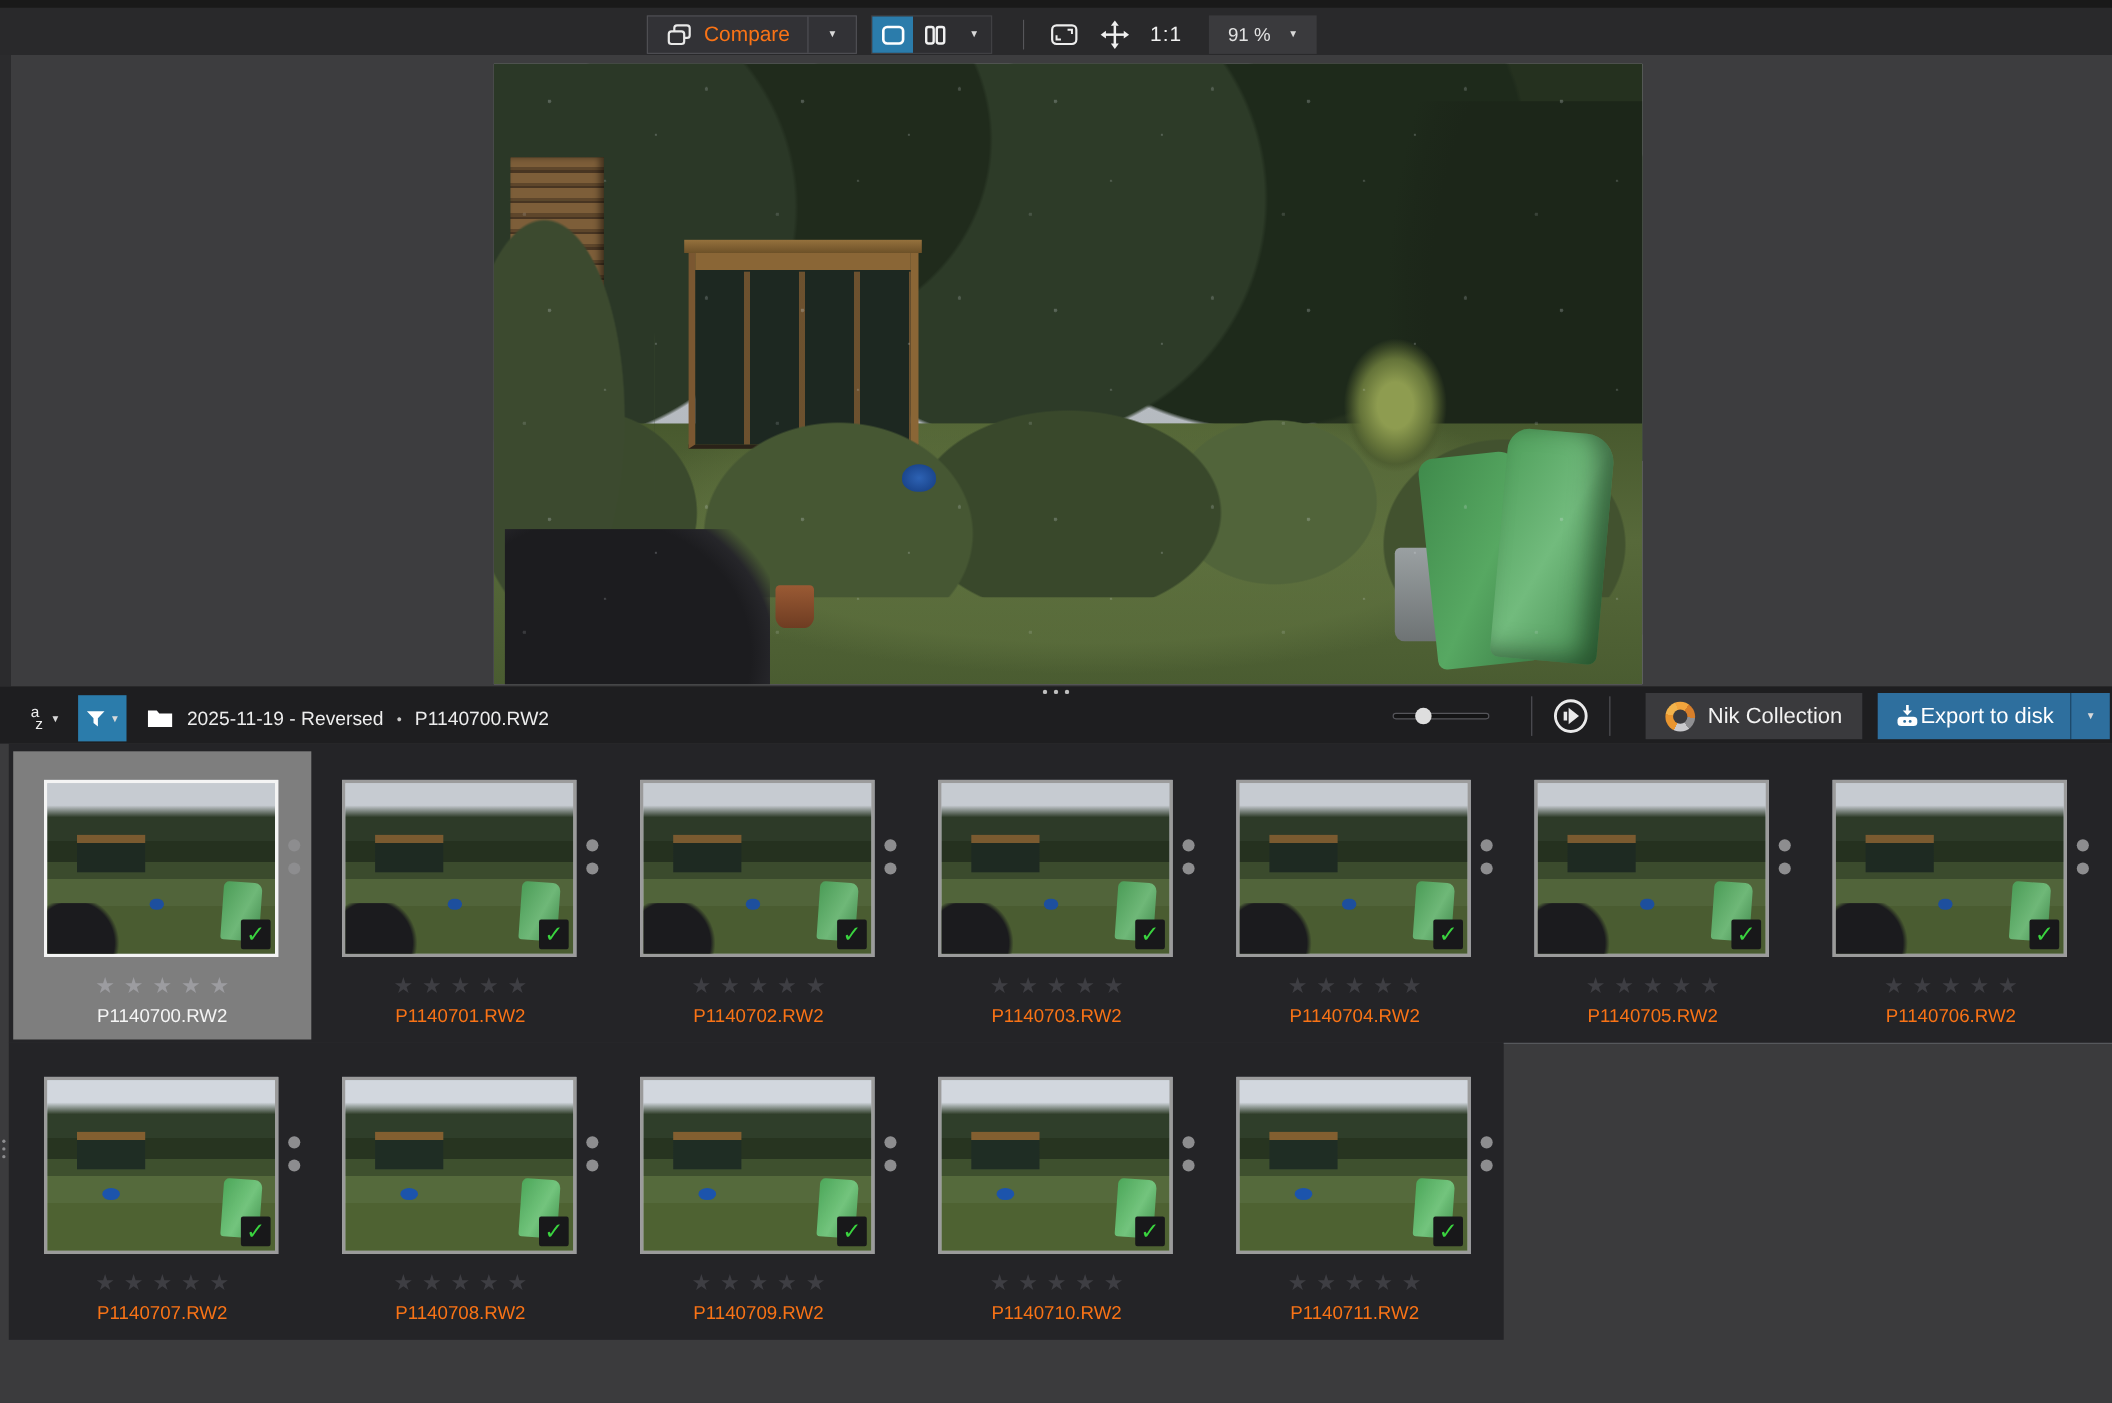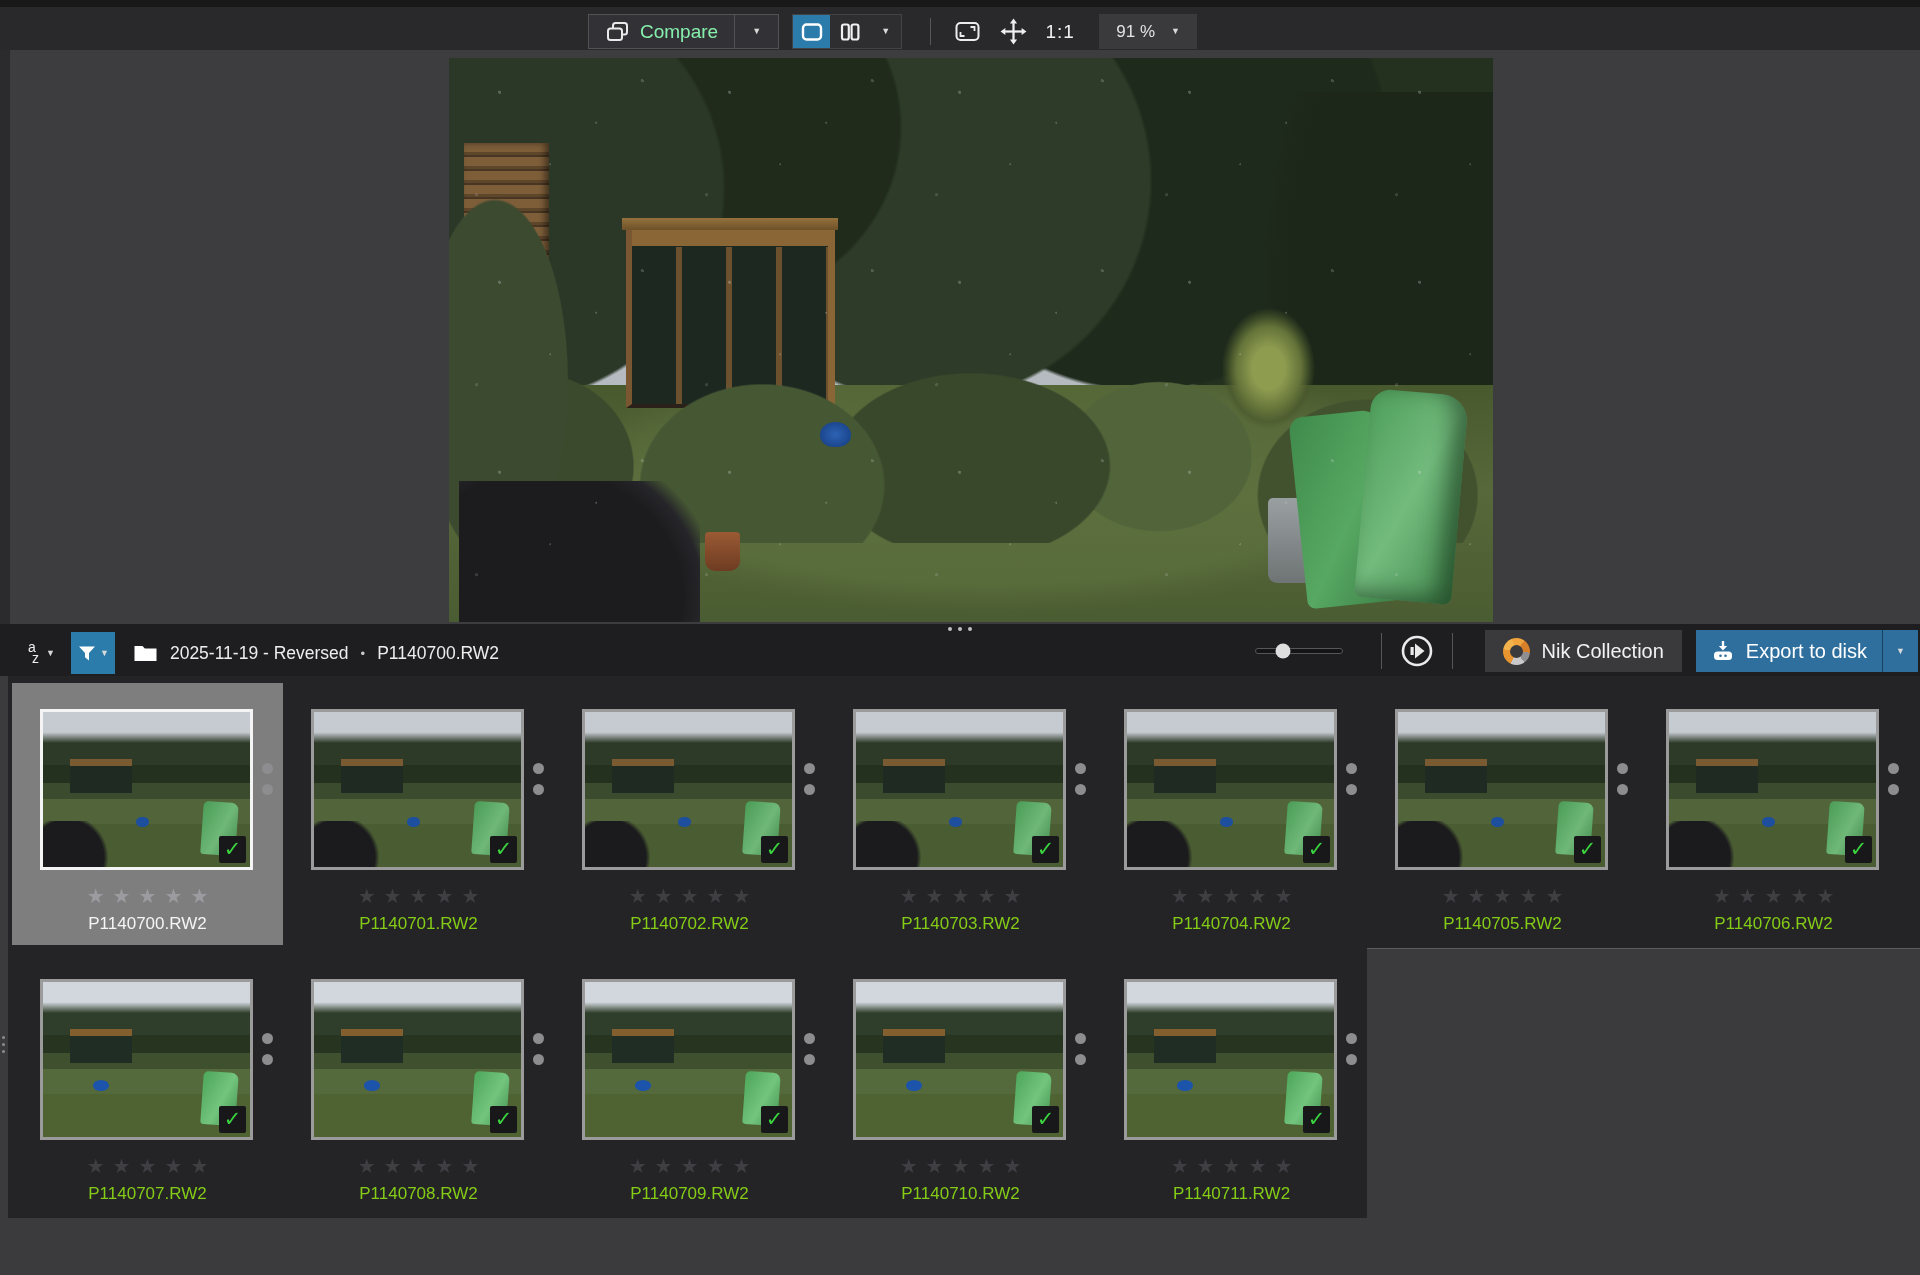--- a/index.html
+++ b/index.html
@@ -10,21 +10,21 @@
     -webkit-font-smoothing:antialiased;
   }
   i { font-style:normal; display:block; }
 
   
   .top-toolbar { position:absolute; left:0; top:0; width:1920px; height:50px; background:#29292b; }
   .title-strip { position:absolute; left:0; top:0; width:1920px; height:7px; background:#191919; }
   .tt-row { position:absolute; left:588px; top:14px; height:35px; display:flex; align-items:stretch; }
   .btn-group { display:flex; align-items:stretch; background:#323236; border:1px solid #515156; }
   .tt-btn { display:flex; align-items:center; justify-content:center; cursor:default; }
-  .compare-main { padding:0 16px; gap:10px; font-size:19px; color:#86efac; }
+  .compare-main { padding:0 16px; gap:10px; font-size:19px; color:#f97316; }
   .group-div { width:1px; background:#515156; }
   .arrow-cell { width:43px; }
   .dd { font-size:9px; color:#d9d9d9; line-height:1; }
   .view-group { margin-left:13px; background:#2e2e31; border:1px solid #434346; }
   .view-single { width:37px; }
   .view-single.active { background:var(--accent-blue,#2b7cab); }
   .view-split { width:40px; }
   .view-arrow { width:31px; }
   .tt-sep { width:1px; height:27px; background:#56565a; align-self:center; margin-left:28px; }
   .fit-btn { width:30px; margin-left:21px; }
@@ -128,21 +128,21 @@
   .circ-btn { width:34px; height:34px; cursor:pointer; }
   .nik-btn { height:42px; background:#3a3a3d; display:flex; align-items:center; gap:12px;
       padding:0 18px; margin-left:14px; cursor:pointer; }
   .nik-logo { position:relative; width:27px; height:27px; border-radius:50%;
       background:conic-gradient(from -20deg, #f2a43c 0 55deg, #d87f2a 55deg 115deg, #8f8f92 115deg 165deg,
       #c9c9cc 165deg 225deg, #e9952f 225deg 300deg, #f2b34c 300deg 360deg); }
   .nik-logo::before { content:""; position:absolute; inset:7px; border-radius:50%; background:#3a3a3d; }
   .nik-label { font-size:20px; color:#f2f2f2; }
   .export-btn { height:42px; background:var(--export-blue,#2e6f9e); display:flex; align-items:stretch;
       margin-left:14px; cursor:pointer; }
-  .export-main { display:flex; align-items:center; gap:11px; padding:0 15px; }
+  .export-main { display:flex; align-items:center; padding:0 15px; }
   .export-label { font-size:20px; color:#ffffff; }
   .export-div { width:1px; background:rgba(10,30,45,.55); }
   .export-arrow { width:35px; display:flex; align-items:center; justify-content:center; }
 
   
   .fs-thumbs { position:absolute; left:0; top:52px; width:1920px; height:599px; }
   .row-bg-1 { position:absolute; left:8px; top:0; width:1912px; height:272px; background:#242427; }
   .row-bg-2 { position:absolute; left:8px; top:272px; width:1359px; height:270px; background:#242427; }
   .row2-edge { position:absolute; left:1367px; top:272px; width:553px; height:1px; background:#5a5d60; }
   .gutter-handle { position:absolute; left:2px; top:360px; display:flex; flex-direction:column; gap:4px; }
@@ -175,21 +175,21 @@
       display:flex; align-items:center; justify-content:center; border-radius:2px; }
   .check-badge span { color:var(--check-green,#3ad43f); font-size:21px; font-weight:bold; line-height:1;
       font-family:"DejaVu Sans", sans-serif; }
 
   .status-dots { position:absolute; left:250px; top:80px; display:flex; flex-direction:column; gap:10px; }
   .status-dots i { width:11px; height:11px; border-radius:50%; background:#8d8d8f; }
 
   .thumb-stars { margin-top:14px; text-align:center; font-family:"DejaVu Sans", sans-serif;
       font-size:20px; letter-spacing:8px; color:#3e3e43; text-indent:8px; }
   .thumb-cell.selected .thumb-stars { color:#9c9ca0; }
-  .thumb-name { margin-top:6px; text-align:center; font-size:17px; color:#84cc16; }
+  .thumb-name { margin-top:6px; text-align:center; font-size:17px; color:#f97316; }
   .thumb-cell.selected .thumb-name { color:#f5f5f5; }
 
   svg { display:block; }
 </style>
 </head>
 <body>
 
 <div class="top-toolbar">
   <div class="title-strip"></div>
   <div class="tt-row">

